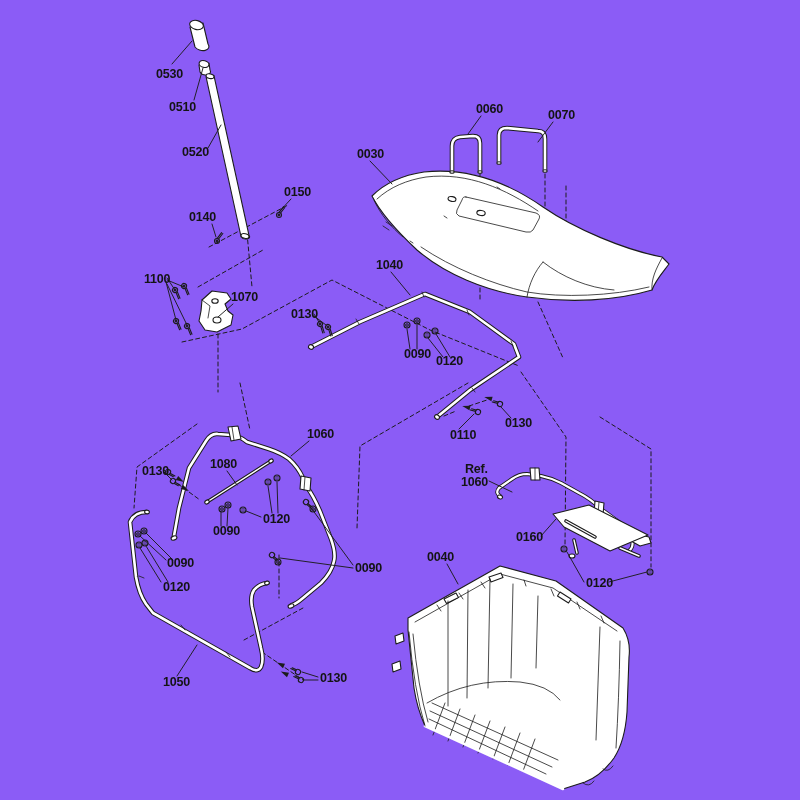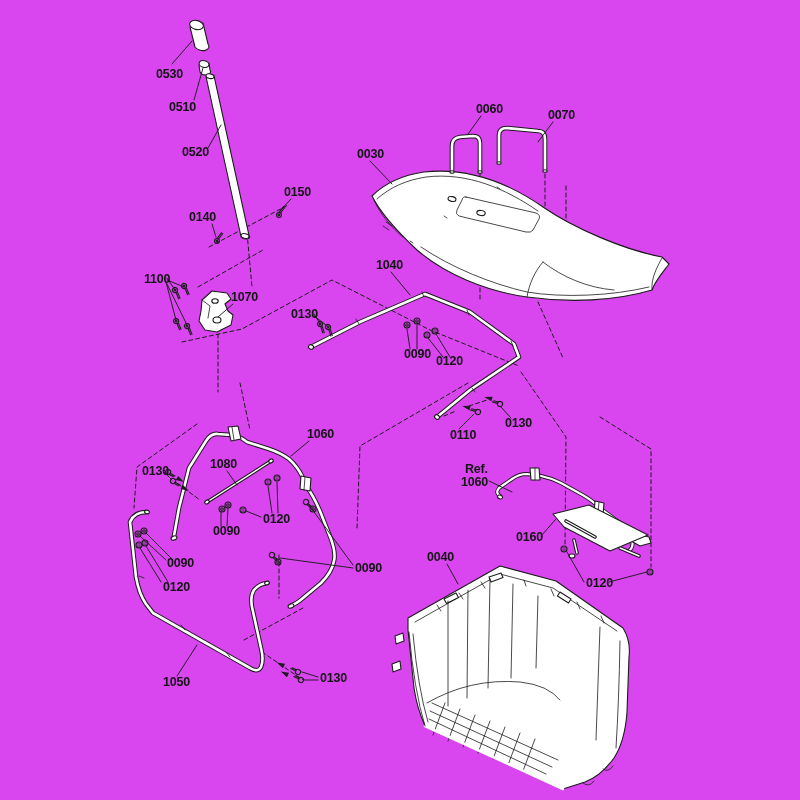--- a/index.html
+++ b/index.html
@@ -1,16 +1,16 @@
 <!DOCTYPE html>
 <html><head>
 <meta charset="utf-8">
 <style>
   html,body{margin:0;padding:0;background:#fff;}
-  .stage{position:relative;width:800px;height:800px;background:#d946ef;overflow:hidden;}
+  .stage{position:relative;width:800px;height:800px;background:#8b5cf6;overflow:hidden;}
   svg{stroke:#1c1c1c;fill:none;stroke-linecap:round;stroke-linejoin:round;}
   .ink{stroke-width:1.1;}
   .fillw{fill:#ffffff;}
   .tube-o{stroke-width:4.6;}
   .tube-i{stroke:#ffffff;stroke-width:2.6;}
   .tube4-o{stroke-width:4.0;}
   .tube4-i{stroke:#ffffff;stroke-width:2.2;}
   .rod-o{stroke-width:3.6;}
   .rod-i{stroke:#ffffff;stroke-width:1.4;}
   .dash{stroke-width:1;stroke-dasharray:4 3;}

